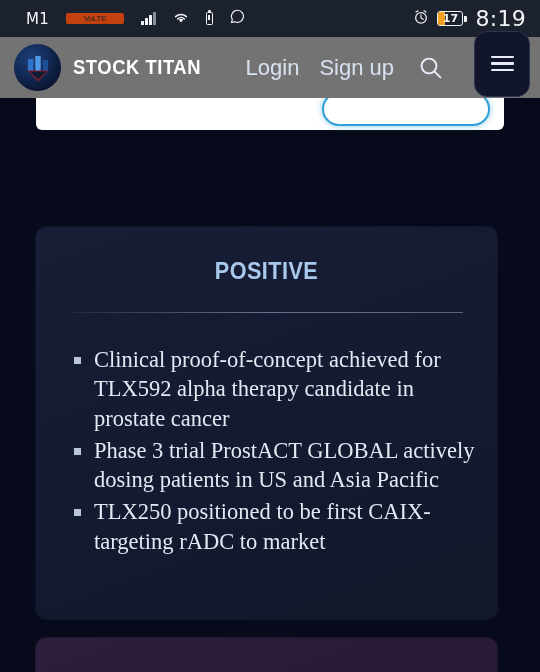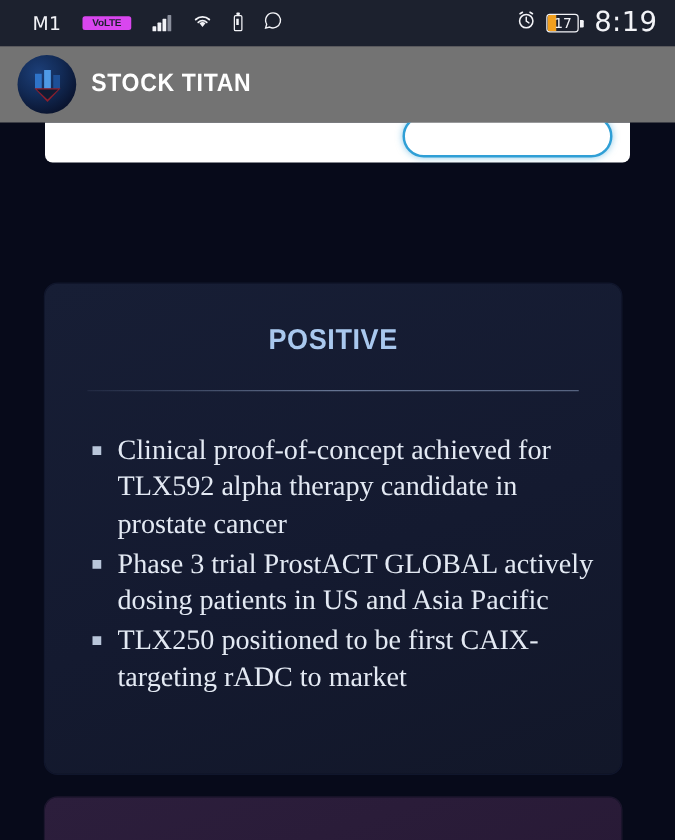--- a/index.html
+++ b/index.html
@@ -15,38 +15,38 @@
     height:37px; width:100%;
     background:#1c212e;
     display:flex; align-items:center;
     padding:0 14px 0 26px;
     color:#f2f3f7;
   }
   .sb-left{ display:flex; align-items:center; gap:17px; }
   .sb-right{ margin-left:auto; display:flex; align-items:center; gap:8px; }
   .sb-carrier{ font-size:15px; letter-spacing:.2px; font-family:"DejaVu Sans", sans-serif;}
   .volte{
-    font-size:8px; font-weight:bold; background:#d946ef; color:#1c212e;
-    padding:1px 8px; border-radius:2px; line-height:9px; letter-spacing:-.2px;
+    font-size:8px; font-weight:normal; background:#c2410c; color:#1c212e;
+    padding:1px 18px; border-radius:2px; line-height:9px; letter-spacing:-.2px;
   }
   .bars{ display:flex; align-items:flex-end; gap:1.5px; height:13px; }
   .bars i{ display:block; width:2.5px; background:#f2f3f7; border-radius:.5px; }
   .bars i:nth-child(1){height:4px;} .bars i:nth-child(2){height:7px;}
   .bars i:nth-child(3){height:10px;} .bars i:nth-child(4){height:13px; background:#8a8f9c;}
   .battsm{ width:7px; height:13px; border:1.3px solid #f2f3f7; border-radius:1.5px; position:relative;}
   .battsm:before{content:""; position:absolute; top:-3px; left:1.4px; width:2.6px; height:1.6px; background:#f2f3f7; border-radius:1px;}
   .battsm:after{content:""; position:absolute; left:1.6px; top:1.6px; width:1.8px; height:5px; background:#f2f3f7;}
   .batt{
     width:26px; height:15px; border:1.6px solid #f2f3f7; border-radius:3px;
     position:relative; display:flex; align-items:center; overflow:hidden;
   }
   .batt .fill{ width:7px; height:100%; background:#f2a01e; }
   .batt .pct{
     position:absolute; inset:0; display:flex; align-items:center; justify-content:center;
-    font-size:11px; font-weight:normal; color:#f2f3f7; font-family:"DejaVu Sans", sans-serif;
+    font-size:11px; font-weight:bold; color:#f2f3f7; font-family:"DejaVu Sans", sans-serif;
   }
   .battcap{ width:3px; height:6px; background:#f2f3f7; border-radius:0 1px 1px 0; margin-left:1px;}
   .clock{ font-size:22px; font-family:"DejaVu Sans", sans-serif; letter-spacing:.3px;}
 
   
   .appbar{
     position:relative; height:61px; width:100%;
     background:#737373;
     display:flex; align-items:center; padding:0 10px 0 14px;
     z-index:5;
@@ -183,20 +183,37 @@
         <rect x="4" y="6" width="5.4" height="12" fill="#2f74c9"></rect>
         <rect x="11.3" y="3" width="5.4" height="15" fill="#4f9ae6"></rect>
         <rect x="18.6" y="7" width="5.4" height="11" fill="#1d4f96"></rect>
         <path d="M3.5 17.5 H24.5 L14 28.5 Z" fill="#8d1f2d"></path>
         <path d="M5.5 18.5 H22.5 L14 26.5 Z" fill="#101b33"></path>
       </svg>
     </span>
     <span class="brand">STOCK TITAN</span>
   </div>
 
+  <nav class="nav">
+    <a href="#">Login</a>
+    <a href="#">Sign up</a>
+    <span class="search-btn">
+      <svg width="26" height="26" viewBox="0 0 26 26">
+        <circle cx="11" cy="11" r="7.4" fill="none" stroke="#e9eef8" stroke-width="1.9"></circle>
+        <path d="M16.6 16.6 L22.4 22.4" stroke="#e9eef8" stroke-width="1.9" stroke-linecap="round"></path>
+      </svg>
+    </span>
+    <span class="menu-btn">
+      <span class="burger">
+          <span></span>
+          <span></span>
+          <span></span>
+        </span>
+    </span>
+  </nav>
 </div>
 
 <div class="page">
 
   <div class="prev-card">
     <div class="prev-btn"></div>
   </div>
 
   <section class="card card-positive">
     <h2 class="card-title">Positive</h2>

